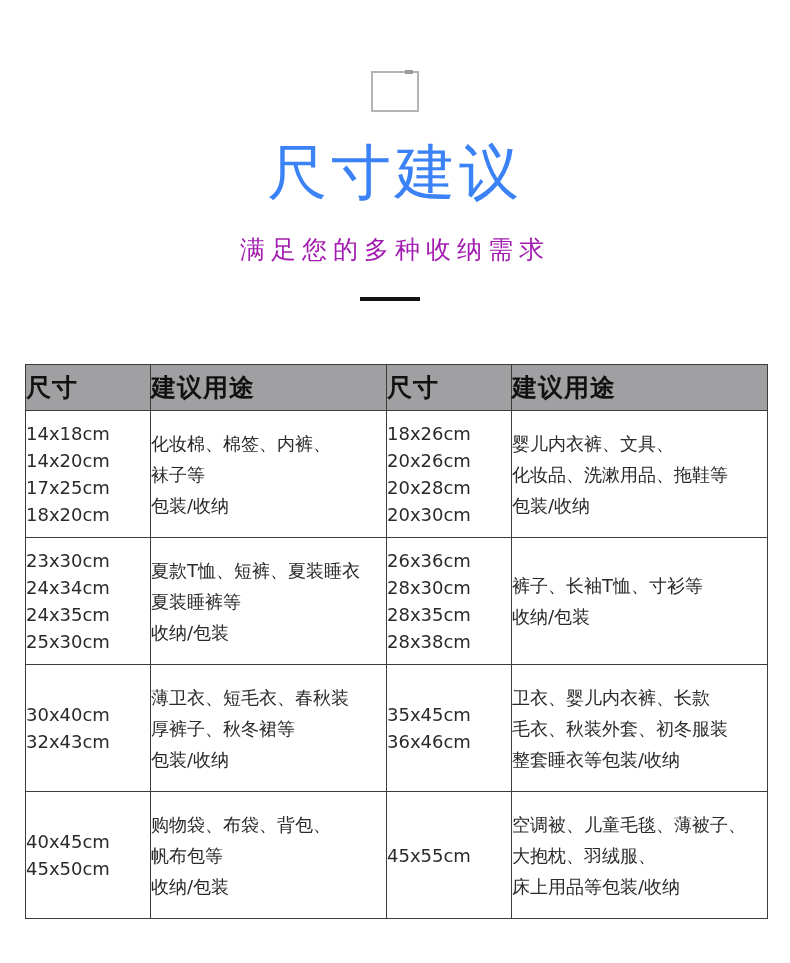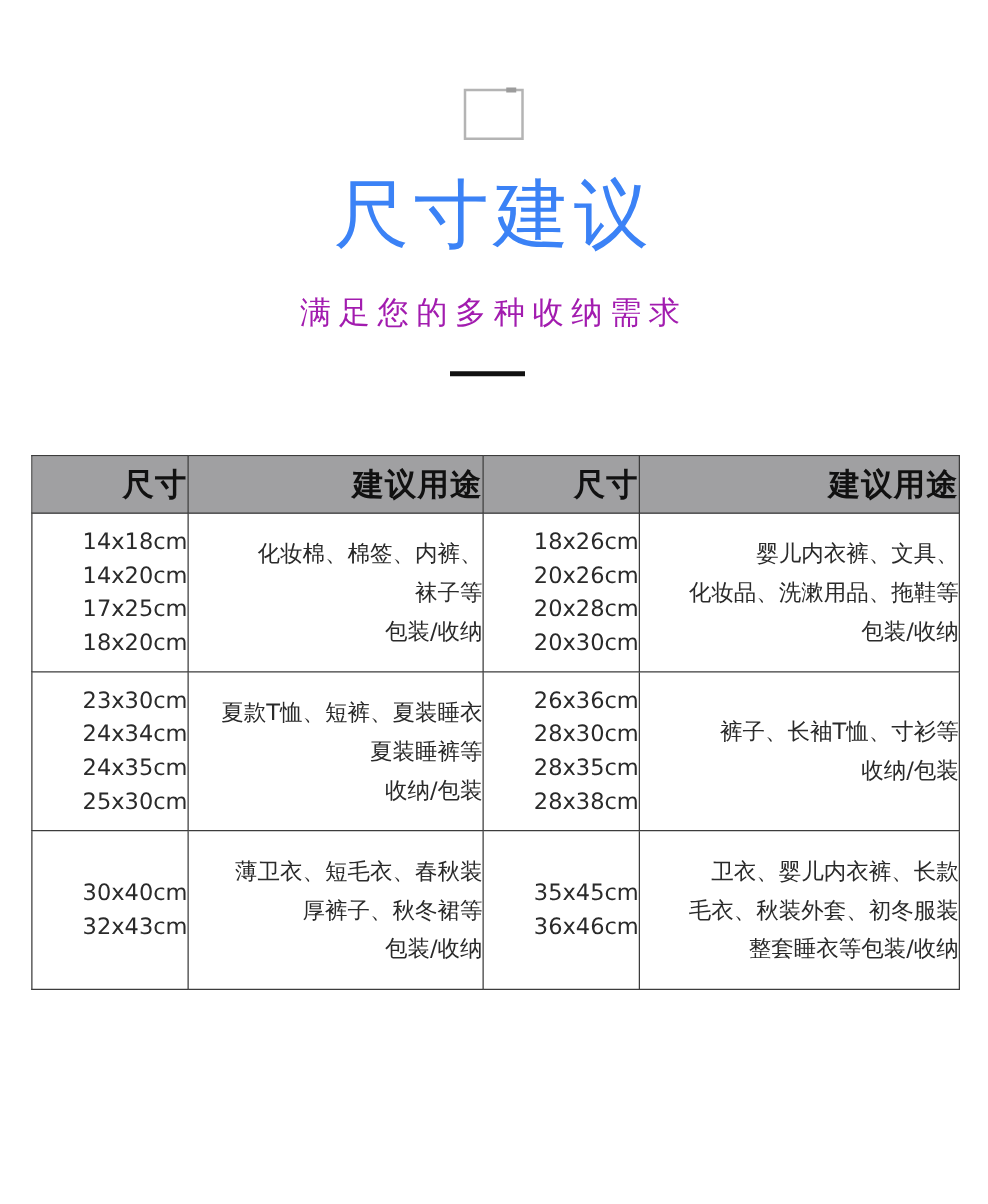--- a/index.html
+++ b/index.html
@@ -24,21 +24,21 @@
   }
   .divider {
     position: absolute; left: 360px; top: 297px; width: 60px; height: 4px; background: #111;
   }
 
   table.size-table {
     position: absolute; left: 25px; top: 364px; width: 742px;
     border-collapse: collapse; table-layout: fixed;
   }
   .size-table th, .size-table td {
-    border: 1.5px solid #3c3c3c; text-align: right; vertical-align: middle;
+    border: 1.5px solid #3c3c3c; text-align: left; vertical-align: middle;
   }
   .size-table th {
     background: #a0a0a2; height: 46px; font-size: 25px; font-weight: bold; color: #111;
     letter-spacing: 1px;
   }
   .size-table td { height: 127px; font-size: 18px; color: #2a2a2a; line-height: 27px; margin-top: 16px; }
   .size-table td.sizes { font-size: 18px; }
   .size-table td .line { display: block; white-space: nowrap; }
   .size-table td.uses .line { line-height: 31px; }
 </style>
@@ -128,14 +128,33 @@
         <td class="sizes">
           <span class="line">35x45cm</span>
           <span class="line">36x46cm</span>
         </td>
         <td class="uses">
           <span class="line">卫衣、婴儿内衣裤、长款</span>
           <span class="line">毛衣、秋装外套、初冬服装</span>
           <span class="line">整套睡衣等包装/收纳</span>
         </td>
       </tr>
+      <tr>
+        <td class="sizes">
+          <span class="line">40x45cm</span>
+          <span class="line">45x50cm</span>
+        </td>
+        <td class="uses">
+          <span class="line">购物袋、布袋、背包、</span>
+          <span class="line">帆布包等</span>
+          <span class="line">收纳/包装</span>
+        </td>
+        <td class="sizes">
+          <span class="line">45x55cm</span>
+        </td>
+        <td class="uses">
+          <span class="line">空调被、儿童毛毯、薄被子、</span>
+          <span class="line">大抱枕、羽绒服、</span>
+          <span class="line">床上用品等包装/收纳</span>
+        </td>
+      </tr>
     </tbody>
 </table>
 
 </body></html>

